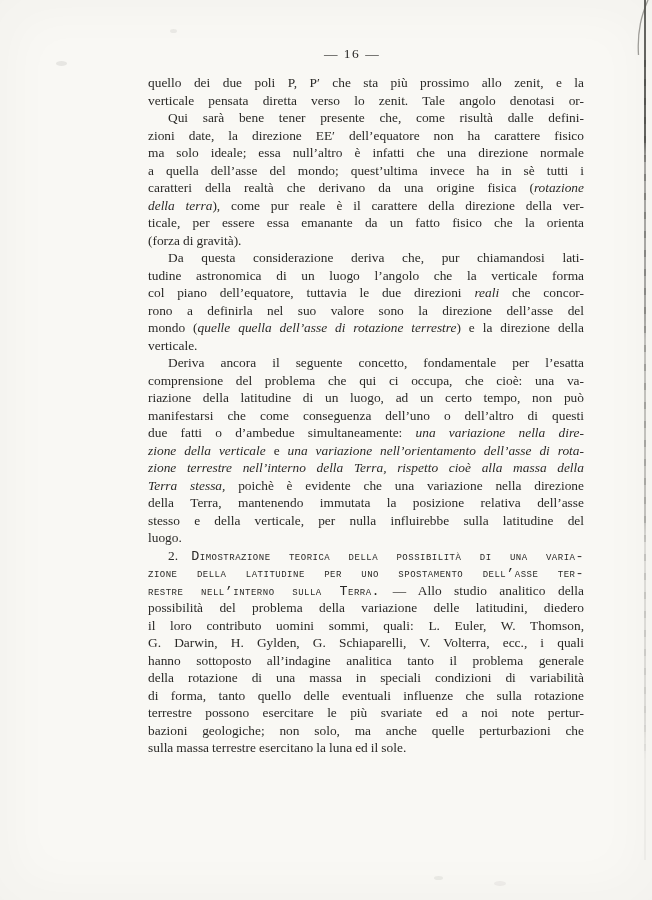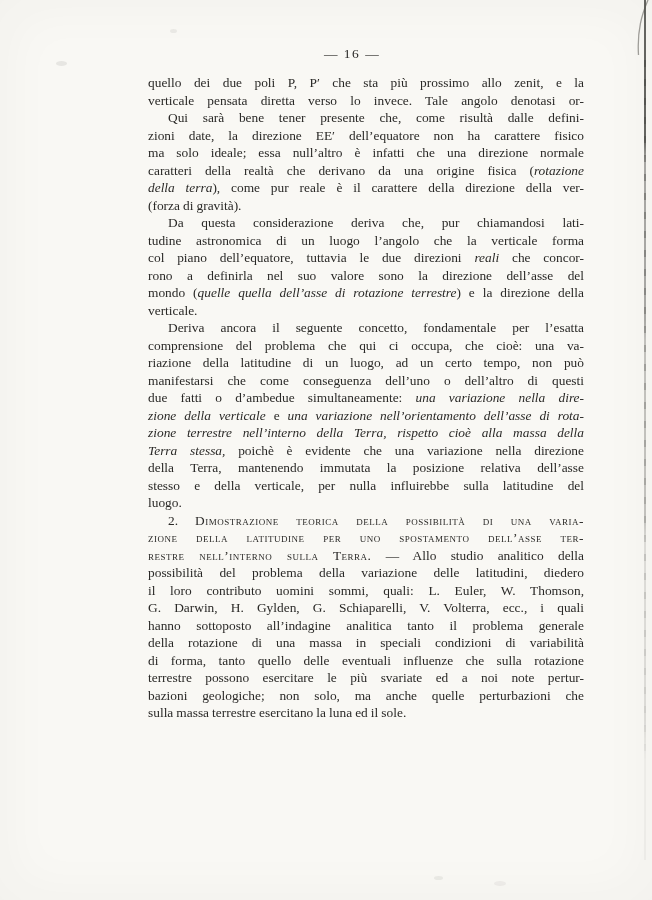--- a/index.html
+++ b/index.html
@@ -37,21 +37,21 @@
   .para{margin:0;padding:0;}
   .line{
     text-align:justify;
     text-align-last:justify;
     height:17.5px;
   }
   .line.first{text-indent:20px;}
   .line.last{text-align-last:left;}
   .seg-n{font-style:normal;}
   .seg-i{font-style:italic;}
-  .seg-sc{font-variant:small-caps;letter-spacing:0.5px;}
+  .seg-sc{font-variant:small-caps;letter-spacing:0.5px;font-family:Liberation Mono, monospace;}
   
   .edge-line{
     position:absolute;
     left:644px;top:0;width:1.5px;height:860px;
     background:var(--edge);
     -webkit-mask-image:linear-gradient(to bottom,
       rgba(0,0,0,.85) 0 140px,
       rgba(0,0,0,.45) 160px 320px,
       rgba(0,0,0,.30) 340px 520px,
       rgba(0,0,0,.15) 540px 720px,
@@ -81,28 +81,30 @@
 </head>
 <body>
 
 <div class="page">
 
   <div class="page-number">— 16 —</div>
 
   <div class="text-block">
       <div class="para">
         <div class="line"><span class="seg-n">quello dei due poli P, P′ che sta più prossimo allo zenit, e la</span></div>
-        <div class="line"><span class="seg-n">verticale pensata diretta verso lo invece. Tale angolo denotasi or-</span></div>
+        <div class="line"><span class="seg-n">verticale pensata diretta verso lo zenit. Tale angolo denotasi or-</span></div>
       </div>
       <div class="para">
         <div class="line first"><span class="seg-n">Qui sarà bene tener presente che, come risultà dalle defini-</span></div>
         <div class="line"><span class="seg-n">zioni date, la direzione EE′ dell’equatore non ha carattere fisico</span></div>
         <div class="line"><span class="seg-n">ma solo ideale; essa null’altro è infatti che una direzione normale</span></div>
+        <div class="line"><span class="seg-n">a quella dell’asse del mondo; quest’ultima invece ha in sè tutti i</span></div>
         <div class="line"><span class="seg-n">caratteri della realtà che derivano da una origine fisica (</span><span class="seg-i">rotazione</span></div>
         <div class="line"><span class="seg-i">della terra</span><span class="seg-n">), come pur reale è il carattere della direzione della ver-</span></div>
+        <div class="line"><span class="seg-n">ticale, per essere essa emanante da un fatto fisico che la orienta</span></div>
         <div class="line last"><span class="seg-n">(forza di gravità).</span></div>
       </div>
       <div class="para">
         <div class="line first"><span class="seg-n">Da questa considerazione deriva che, pur chiamandosi lati-</span></div>
         <div class="line"><span class="seg-n">tudine astronomica di un luogo l’angolo che la verticale forma</span></div>
         <div class="line"><span class="seg-n">col piano dell’equatore, tuttavia le due direzioni </span><span class="seg-i">reali</span><span class="seg-n"> che concor-</span></div>
         <div class="line"><span class="seg-n">rono a definirla nel suo valore sono la direzione dell’asse del</span></div>
         <div class="line"><span class="seg-n">mondo (</span><span class="seg-i">quelle quella dell’asse di rotazione terrestre</span><span class="seg-n">) e la direzione della</span></div>
         <div class="line last"><span class="seg-n">verticale.</span></div>
       </div>

